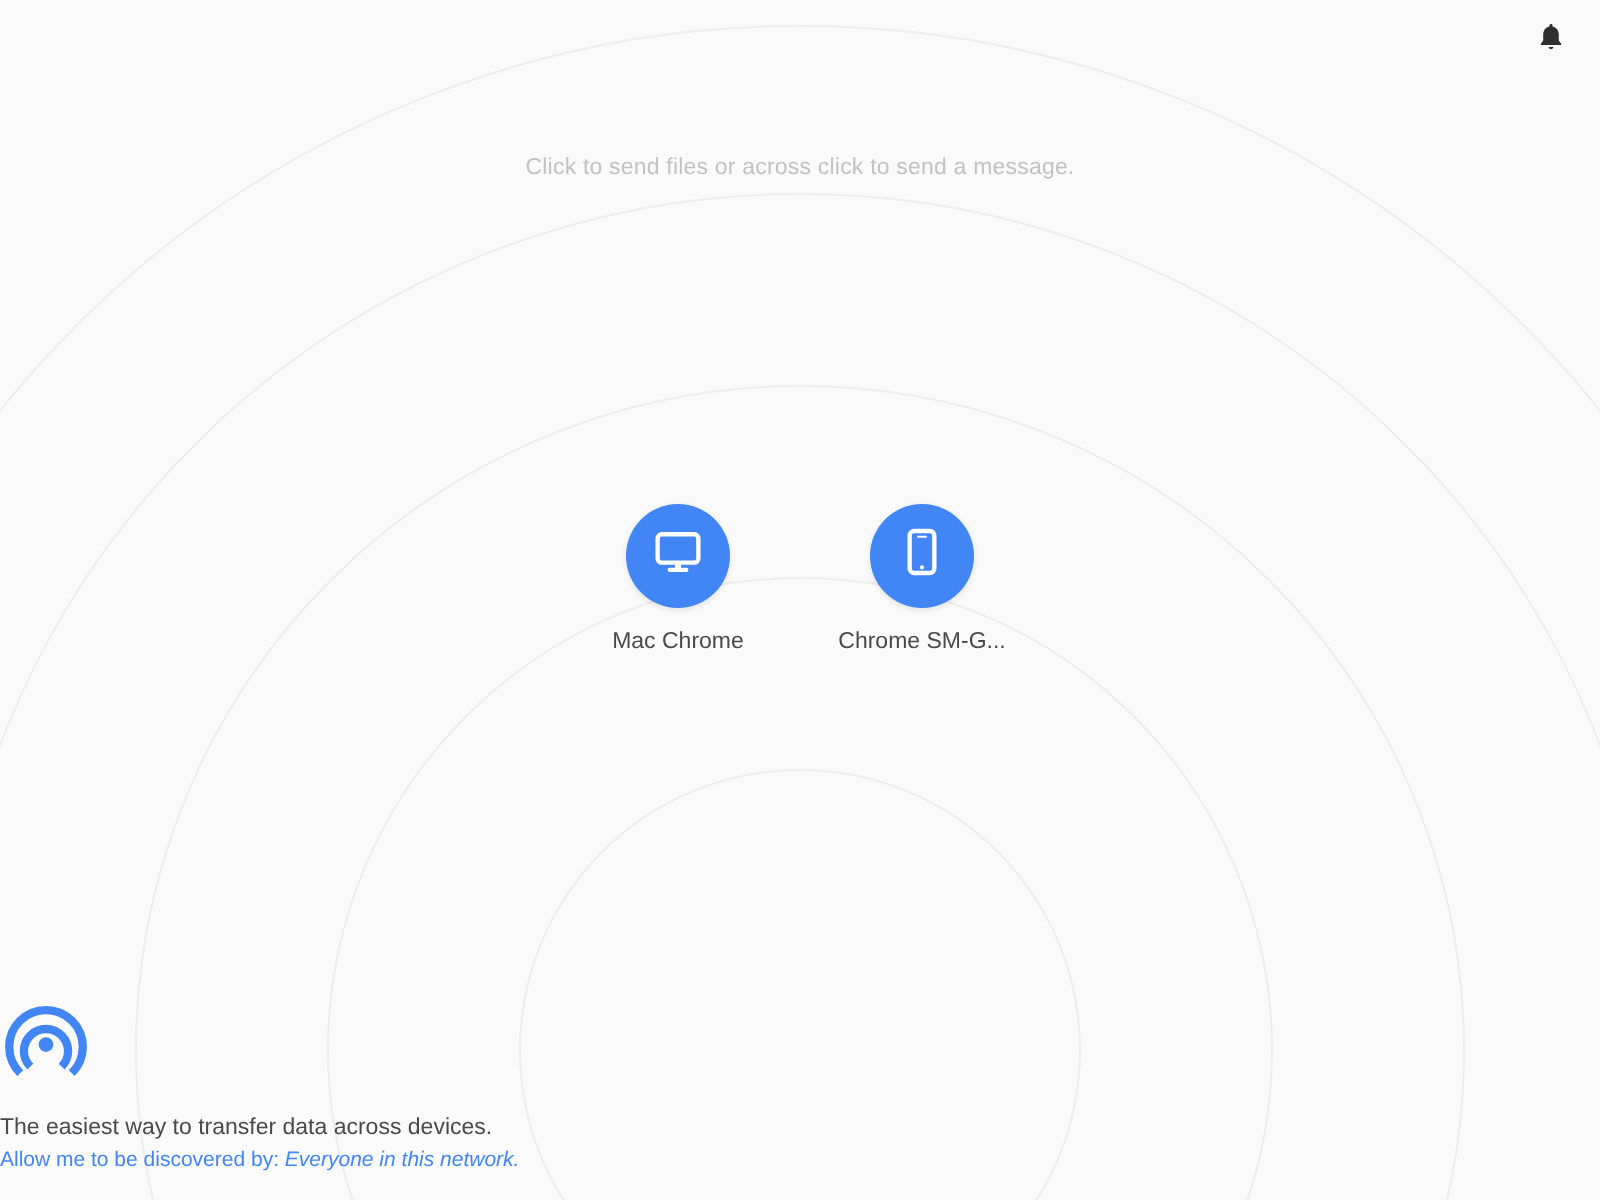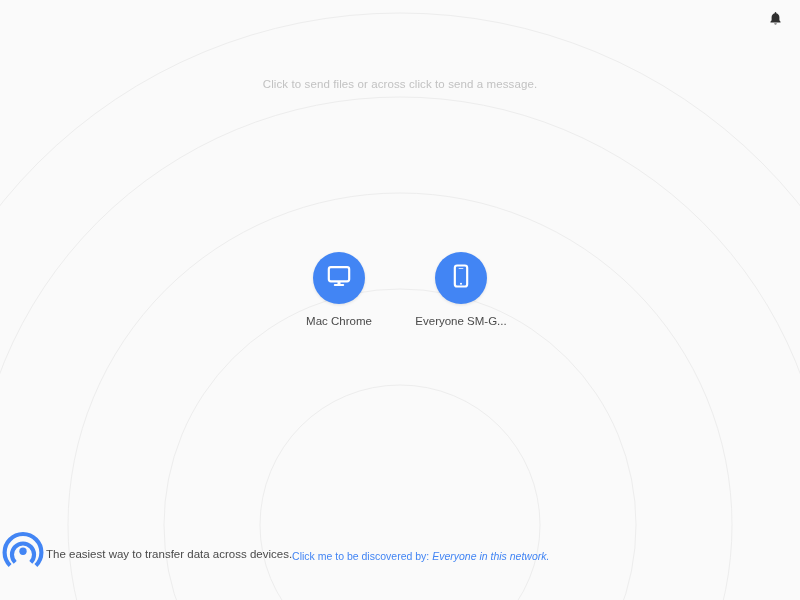--- a/index.html
+++ b/index.html
@@ -84,22 +84,22 @@
     max-width:92px;
     text-align:center;
   }
 
   
   #footer {
     position:absolute;
     bottom:14px; left:0;
     width:800px;
     display:flex;
-    flex-direction:row;
-    align-items:center;
+    flex-direction:column;
+    align-items:flex-start;
   }
   #app-logo { margin-bottom:10px; }
   #tagline {
     font-size:11.5px;
     color:#4a4a4a;
     margin-bottom:4px;
   }
   #discovery-row {
     font-size:10.5px;
     color:#4285f4;
@@ -149,39 +149,39 @@
     <div class="device">
       <div class="device-badge">
         <span>
           <svg width="26" height="26" viewBox="0 0 24 24" xmlns="http://www.w3.org/2000/svg">
             <rect x="6.3" y="2.3" width="11.4" height="19.4" rx="2.1" fill="none" stroke="#ffffff" stroke-width="2"></rect>
             <rect x="9.7" y="4.5" width="4.6" height="0.9" rx="0.45" fill="#ffffff"></rect>
             <circle cx="12" cy="19.1" r="0.95" fill="#ffffff"></circle>
           </svg>
         </span>
       </div>
-      <div class="device-name">Everyone SM-G...</div>
+      <div class="device-name">Chrome SM-G...</div>
     </div>
 
   </div>
 
   <div id="footer">
 
     <div id="app-logo">
       <svg width="46" height="46" viewBox="0 0 100 100" xmlns="http://www.w3.org/2000/svg">
 
         <path d="M22 86 A40 40 0 1 1 78 86" fill="none" stroke="#4285f4" stroke-width="9" stroke-linecap="butt"></path>
 
         <path d="M33 79 A24 24 0 1 1 67 79" fill="none" stroke="#4285f4" stroke-width="9" stroke-linecap="butt"></path>
 
         <circle cx="50" cy="55" r="8" fill="#4285f4"></circle>
       </svg>
     </div>
 
     <div id="tagline">The easiest way to transfer data across devices.</div>
 
     <div id="discovery-row">
-      <span>Click me to be discovered by: </span><span class="sel">Everyone in this network.</span>
+      <span>Allow me to be discovered by: </span><span class="sel">Everyone in this network.</span>
     </div>
 
   </div>
 
 </div>
 
 </body></html>

